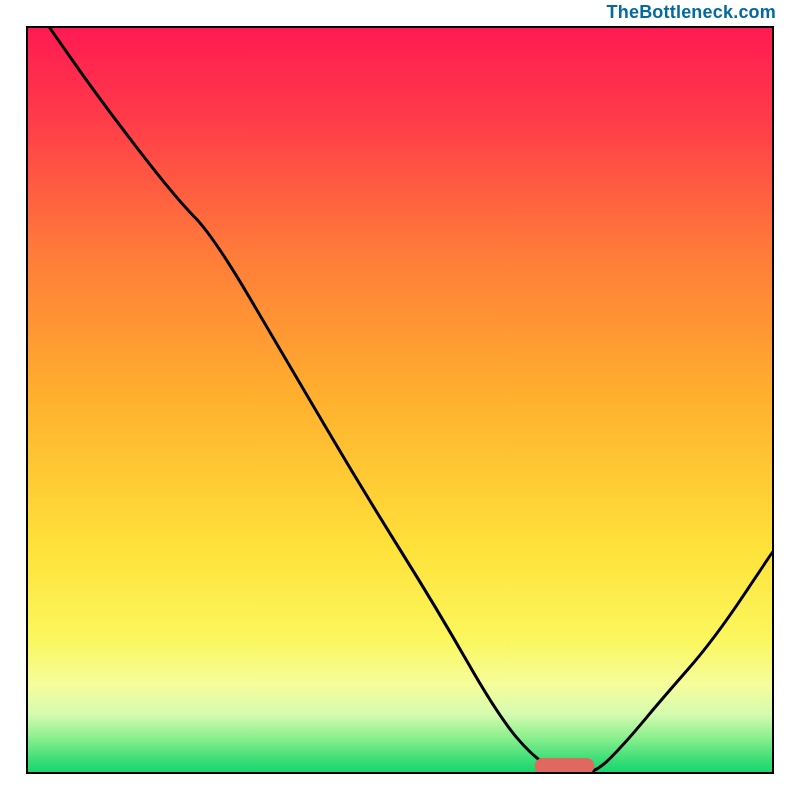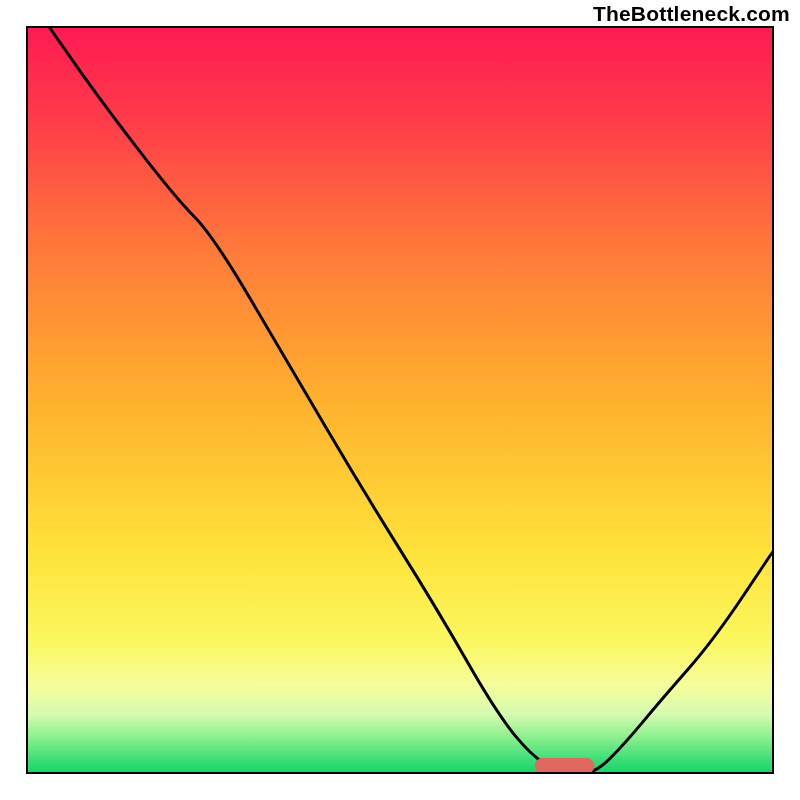--- a/index.html
+++ b/index.html
@@ -11,24 +11,24 @@
     font-family: Arial, Helvetica, sans-serif;
   }
   .container {
     position: relative;
     width: 800px;
     height: 800px;
   }
   .watermark {
     position: absolute;
     top: 2px;
-    right: 10px;
-    font-size: 21px;
+    right: 24px;
+    font-size: 18px;
     font-weight: 600;
-    color: #000000;
+    color: #0369a1;
     letter-spacing: 0.2px;
     pointer-events: none;
     user-select: none;
   }
   svg.chart {
     position: absolute;
     top: 26px;
     left: 26px;
     width: 748px;
     height: 748px;

